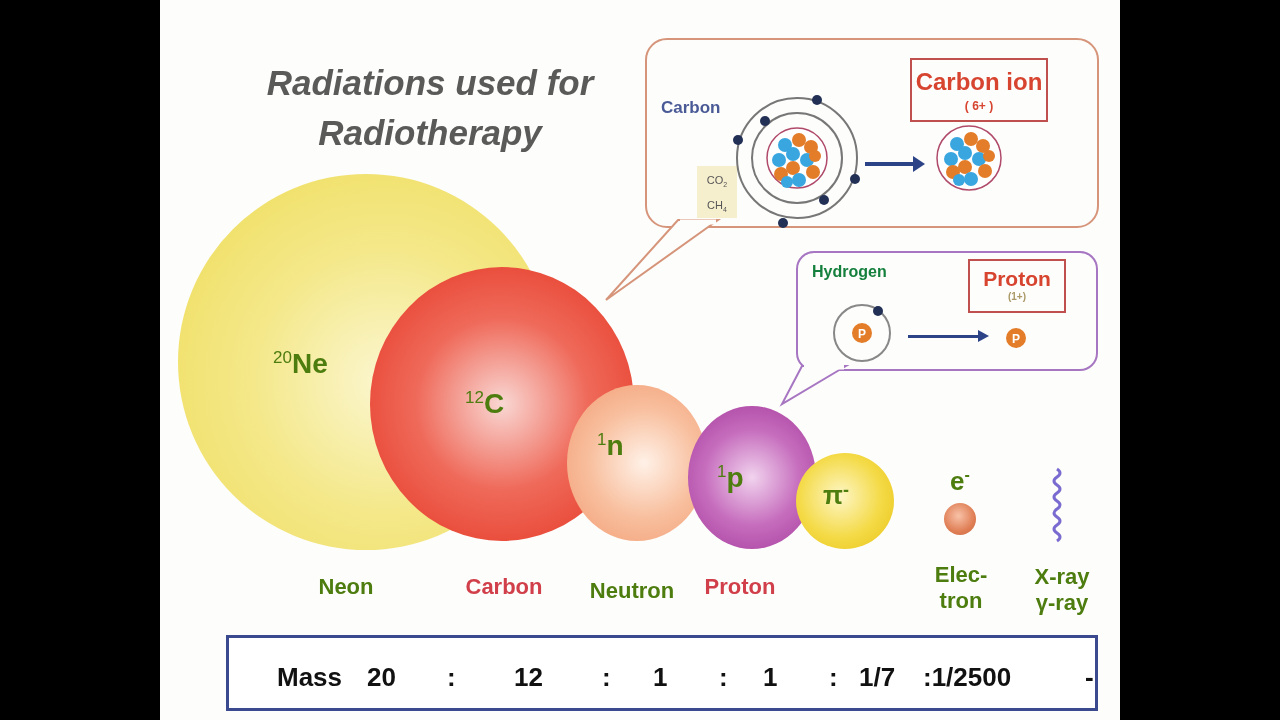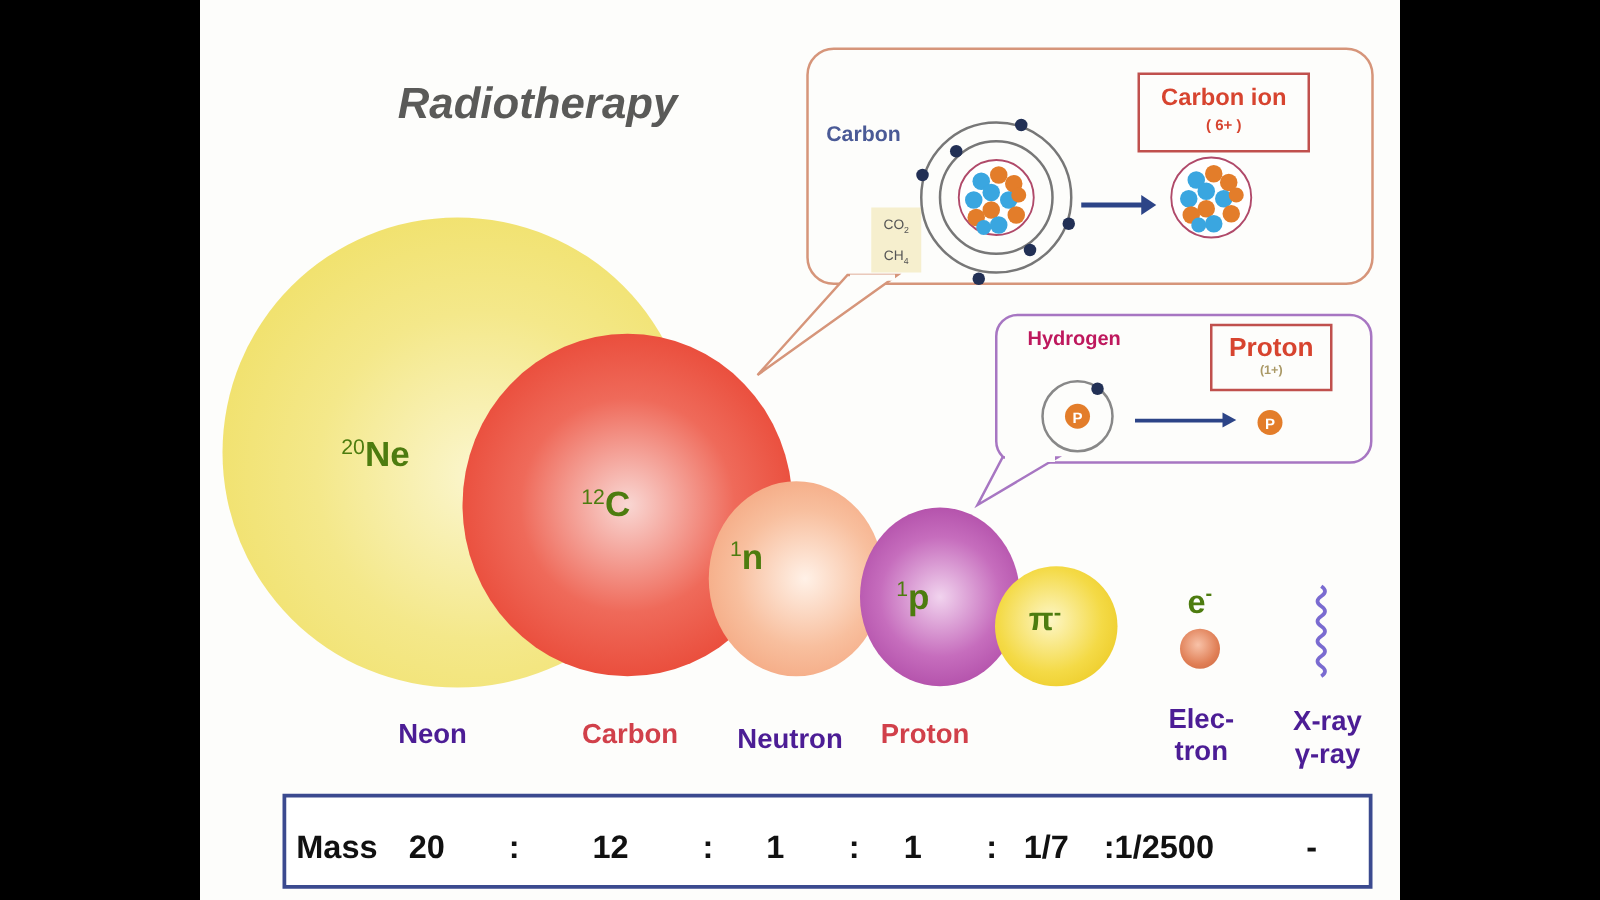--- a/index.html
+++ b/index.html
@@ -3,33 +3,34 @@
 <meta charset="utf-8">
 <style>
   html, body { margin:0; padding:0; }
   body { width:1280px; height:720px; background:#000; position:relative; overflow:hidden; font-family:"Liberation Sans", sans-serif; }
   .slide { position:absolute; left:160px; top:0; width:960px; height:720px; background:#fdfdfb; overflow:hidden; }
   .abs { position:absolute; }
   .title { left:75px; top:58px; width:390px; text-align:center; font-size:35px; font-weight:bold; font-style:italic; color:#5a5a58; line-height:50px; }
   .ball { position:absolute; border-radius:50%; }
   .ball-label { position:absolute; font-weight:bold; color:#4d7c0f; font-size:28px; }
   .ball-label sup { font-size:17px; vertical-align:10px; font-weight:normal; }
-  .name { position:absolute; font-weight:bold; font-size:22px; color:#4c1d95; text-align:center; line-height:26px; }
+  .name { position:absolute; font-weight:bold; font-size:22px; color:#4d7c0f; text-align:center; line-height:26px; }
   .name.red { color:#d1404a; }
   .callout { position:absolute; border:2px solid; border-radius:22px; background:#fdfdfb; }
   .boxlabel { position:absolute; border:2px solid #c0504d; background:#fdfdfb; text-align:center; color:#d7442f; font-weight:bold; }
   .mass { position:absolute; left:66px; top:635px; width:872px; height:76px; border:3px solid #3b4a8f; background:#fff; box-sizing:border-box; }
-  .mass span { position:absolute; top:24px; font-size:26px; font-weight:bold; color:#111; }
+  .mass span { position:absolute; top:24px; font-size:26px; font-weight:bold; color:#111;margin-left:40px; }
 </style>
 </head>
 <body>
 
 <div class="slide">
 
   <div class="abs title">
+    <div>Radiations used for</div>
     <div>Radiotherapy</div>
   </div>
 
   <div class="callout" style="left:485px;top:38px;width:450px;height:186px;border-color:#d6957a;">
     <div class="abs" style="left:14px;top:58px;font-size:17px;font-weight:bold;color:#4a5a96;">Carbon</div>
     <div class="abs" style="left:50px;top:126px;width:40px;height:52px;background:#f6efce;font-size:11px;color:#555;text-align:center;line-height:20px;padding-top:4px;box-sizing:border-box;">
       <div><span>CO</span><sub style="font-size:7px">2</sub></div>
       <div><span>CH</span><sub style="font-size:7px">4</sub></div>
     </div>
     <svg class="abs" style="left:80px;top:50px" width="140" height="140" viewBox="0 0 140 140">
@@ -53,21 +54,21 @@
       <circle cx="90" cy="10" r="5" fill="#223055"></circle>
       <circle cx="38" cy="31" r="5" fill="#223055"></circle>
       <circle cx="11" cy="50" r="5" fill="#223055"></circle>
       <circle cx="128" cy="89" r="5" fill="#223055"></circle>
       <circle cx="97" cy="110" r="5" fill="#223055"></circle>
       <circle cx="56" cy="133" r="5" fill="#223055"></circle>
     </svg>
     <div class="abs" style="left:218px;top:122px;width:52px;height:4px;background:#2c4487;"></div>
     <div class="abs" style="left:266px;top:116px;width:0;height:0;border-left:12px solid #2c4487;border-top:8px solid transparent;border-bottom:8px solid transparent;"></div>
     <div class="boxlabel" style="left:263px;top:18px;width:134px;height:60px;">
-      <div style="font-size:19px;margin-top:8px;">Carbon ion</div>
+      <div style="font-size:24px;margin-top:8px;">Carbon ion</div>
       <div style="font-size:12px;margin-top:3px;">( 6+ )</div>
     </div>
     <svg class="abs" style="left:288px;top:84px" width="68" height="68" viewBox="0 0 68 68">
       <circle cx="34" cy="34" r="32" fill="#fff" stroke="#b04a6a" stroke-width="1.5"></circle>
       <circle cx="22" cy="20" r="7" fill="#3aa6e0"></circle>
         <circle cx="36" cy="15" r="7" fill="#e37d2a"></circle>
       <circle cx="48" cy="22" r="7" fill="#e37d2a"></circle>
         <circle cx="30" cy="29" r="7" fill="#3aa6e0"></circle>
       <circle cx="16" cy="35" r="7" fill="#3aa6e0"></circle>
         <circle cx="44" cy="35" r="7" fill="#3aa6e0"></circle>
@@ -78,21 +79,21 @@
       <circle cx="24" cy="56" r="6" fill="#3aa6e0"></circle>
         <circle cx="54" cy="32" r="6" fill="#e37d2a"></circle>
     </svg>
   </div>
   <svg class="abs" style="left:440px;top:218px" width="140" height="90">
     <polygon points="118,2 6,82 78,2" fill="#fdfdfb" stroke="#d6957a" stroke-width="2"></polygon>
     <line x1="80" y1="4" x2="116" y2="4" stroke="#fdfdfb" stroke-width="5"></line>
   </svg>
 
   <div class="callout" style="left:636px;top:251px;width:298px;height:116px;border-color:#a776c2;border-radius:18px;">
-    <div class="abs" style="left:24px;top:10px;font-size:16px;font-weight:bold;color:#be185d;">Hydrogen</div>
+    <div class="abs" style="left:14px;top:10px;font-size:16px;font-weight:bold;color:#15803d;">Hydrogen</div>
     <svg class="abs" style="left:30px;top:46px" width="70" height="70" viewBox="0 0 70 70">
       <circle cx="34" cy="34" r="28" fill="none" stroke="#888" stroke-width="2"></circle>
       <circle cx="34" cy="34" r="10" fill="#e37d2a"></circle>
       <text x="34" y="39" font-size="12" text-anchor="middle" fill="#fff" font-family="Liberation Sans, sans-serif" font-weight="bold">P</text>
       <circle cx="50" cy="12" r="5" fill="#223055"></circle>
     </svg>
     <div class="abs" style="left:110px;top:82px;width:72px;height:3px;background:#2c4487;"></div>
     <div class="abs" style="left:180px;top:77px;width:0;height:0;border-left:11px solid #2c4487;border-top:6px solid transparent;border-bottom:6px solid transparent;"></div>
     <svg class="abs" style="left:206px;top:73px" width="24" height="24" viewBox="0 0 24 24">
       <circle cx="12" cy="12" r="10" fill="#e37d2a"></circle>
@@ -108,21 +109,21 @@
     <line x1="28" y1="5" x2="68" y2="5" stroke="#fdfdfb" stroke-width="5"></line>
   </svg>
 
   <div class="ball" style="left:18px;top:174px;width:376px;height:376px;background:radial-gradient(circle at 55% 55%, #fbf6cf 0%, #f4e88a 45%, #eedc55 100%);"></div>
   <div class="ball-label" style="left:113px;top:348px;"><sup>20</sup><span>Ne</span></div>
 
   <div class="ball" style="left:210px;top:267px;width:264px;height:274px;background:radial-gradient(circle at 50% 50%, #f9d7d3 0%, #ef6a5a 45%, #e5321f 100%);"></div>
   <div class="ball-label" style="left:305px;top:388px;"><sup>12</sup><span>C</span></div>
 
   <div class="ball" style="left:407px;top:385px;width:140px;height:156px;background:radial-gradient(circle at 55% 50%, #fff1e7 0%, #f8bf9e 50%, #f29a70 100%);"></div>
-  <div class="ball-label" style="left:424px;top:430px;"><sup>1</sup><span>n</span></div>
+  <div class="ball-label" style="left:437px;top:430px;"><sup>1</sup><span>n</span></div>
 
   <div class="ball" style="left:528px;top:406px;width:128px;height:143px;background:radial-gradient(circle at 50% 50%, #f1d3ee 0%, #c66dbd 50%, #a3399b 100%);"></div>
   <div class="ball-label" style="left:557px;top:462px;"><sup>1</sup><span>p</span></div>
 
   <div class="ball" style="left:636px;top:453px;width:98px;height:96px;background:radial-gradient(circle at 45% 45%, #fdf6c5 0%, #f4da46 55%, #e8c214 100%);"></div>
   <div class="ball-label" style="left:663px;top:480px;font-size:26px;"><span>π</span><sup style="font-size:18px;vertical-align:8px;font-weight:bold;">-</sup></div>
 
   <div class="ball-label" style="left:790px;top:466px;font-size:26px;"><span>e</span><sup style="font-size:16px;vertical-align:10px;font-weight:bold;">-</sup></div>
   <div class="ball" style="left:784px;top:503px;width:32px;height:32px;background:radial-gradient(circle at 45% 40%, #f8c2a8 0%, #e07f56 60%, #c9653e 100%);"></div>
 

